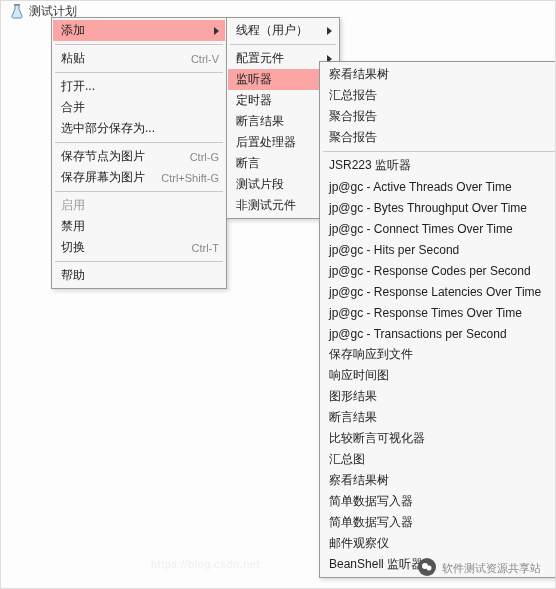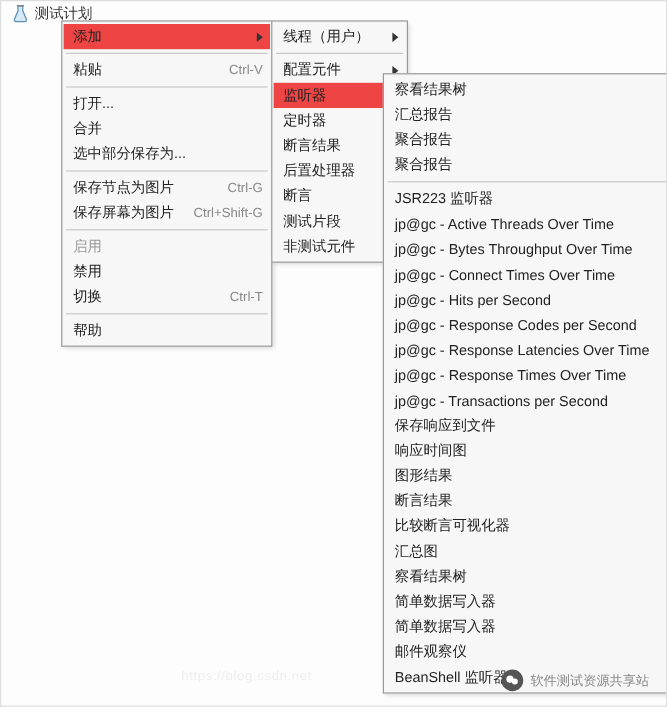--- a/index.html
+++ b/index.html
@@ -41,21 +41,21 @@
     .menu3 { top: 60px; left: 318px; width: 274px; }
     .menu-item {
       display: flex;
       align-items: center;
       height: 21px;
       padding: 0 6px 0 8px;
       cursor: default;
       position: relative;
     }
     .menu-item.highlighted {
-      background: #ef4444;
+      background: #fca5a5;
     }
     .menu-item .label {
       flex: 1;
       color: #222;
       white-space: nowrap;
     }
     .menu-item.disabled .label {
       color: #999;
     }
     .menu-item .shortcut {
@@ -77,21 +77,21 @@
       margin: 3px 2px;
     }
     .menu3 .menu-item .label {
       font-size: 12px;
     }
     .watermark {
       position: absolute;
       bottom: 12px;
       right: 14px;
       display: flex;
-      align-items: center;
+      align-items: flex-end;
       gap: 6px;
       color: #888;
       font-size: 11px;
     }
     .wechat-icon {
       width: 18px;
       height: 18px;
       background: #555;
       border-radius: 50%;
       display: flex;

